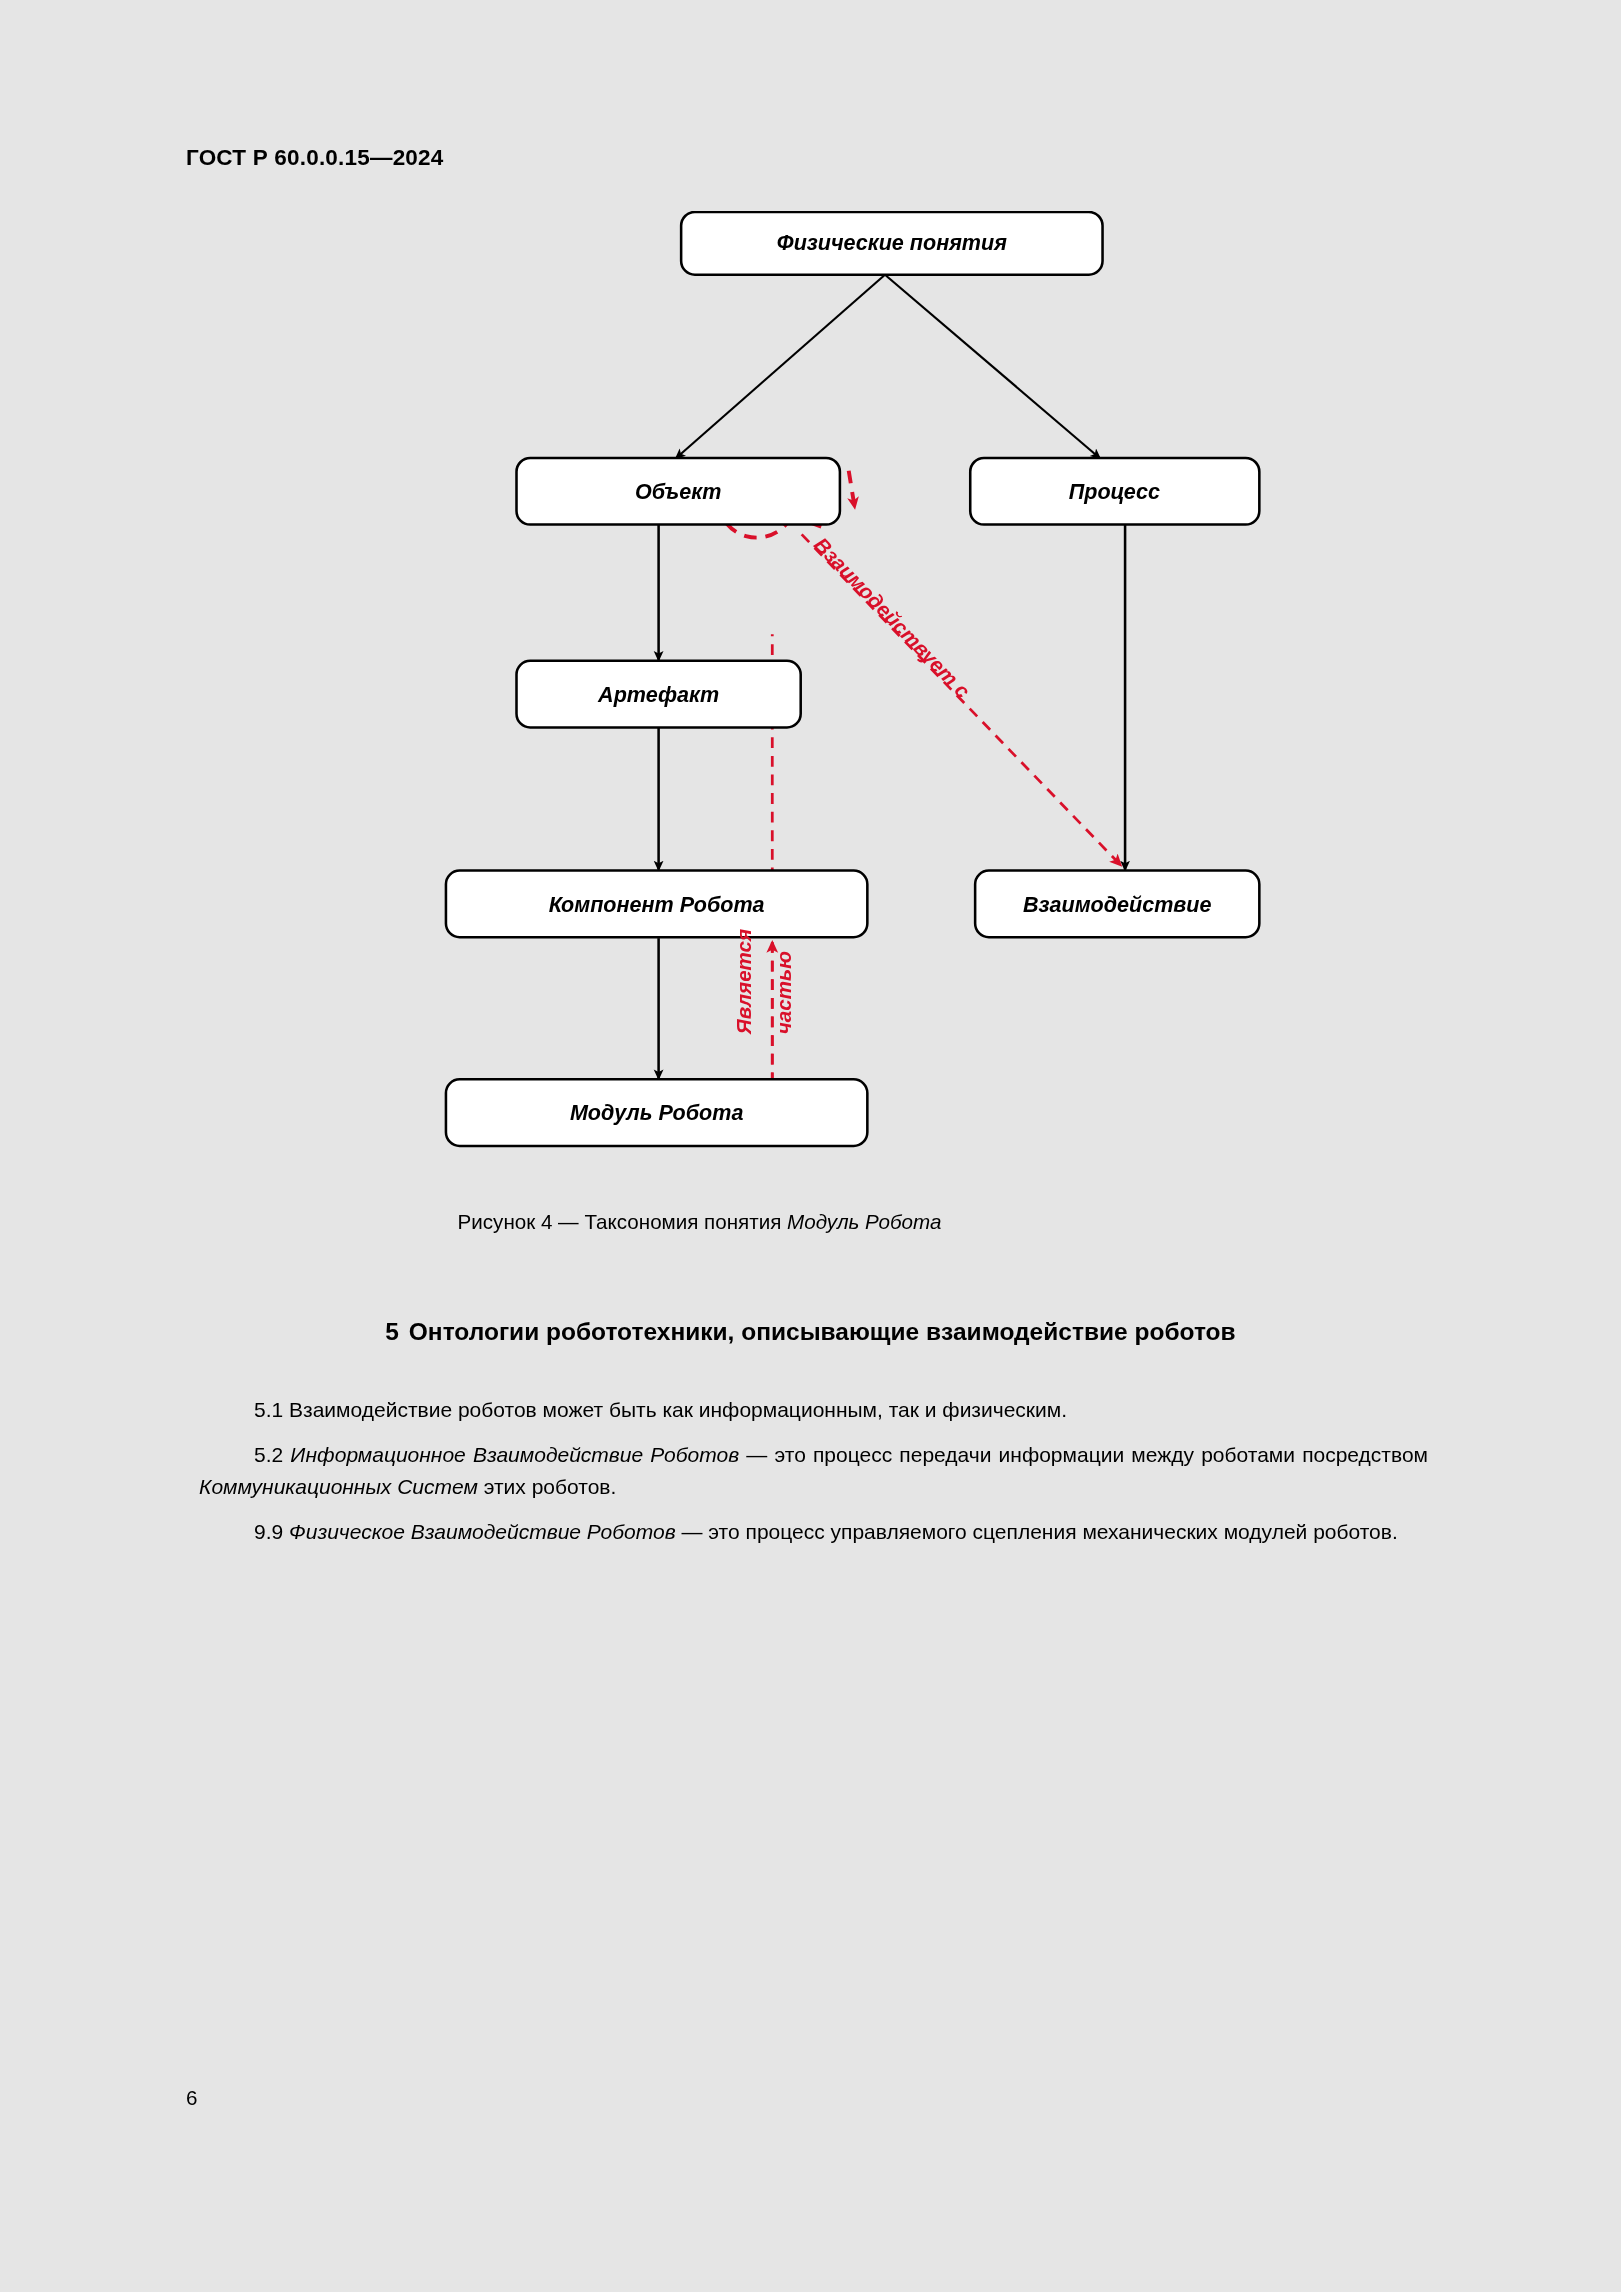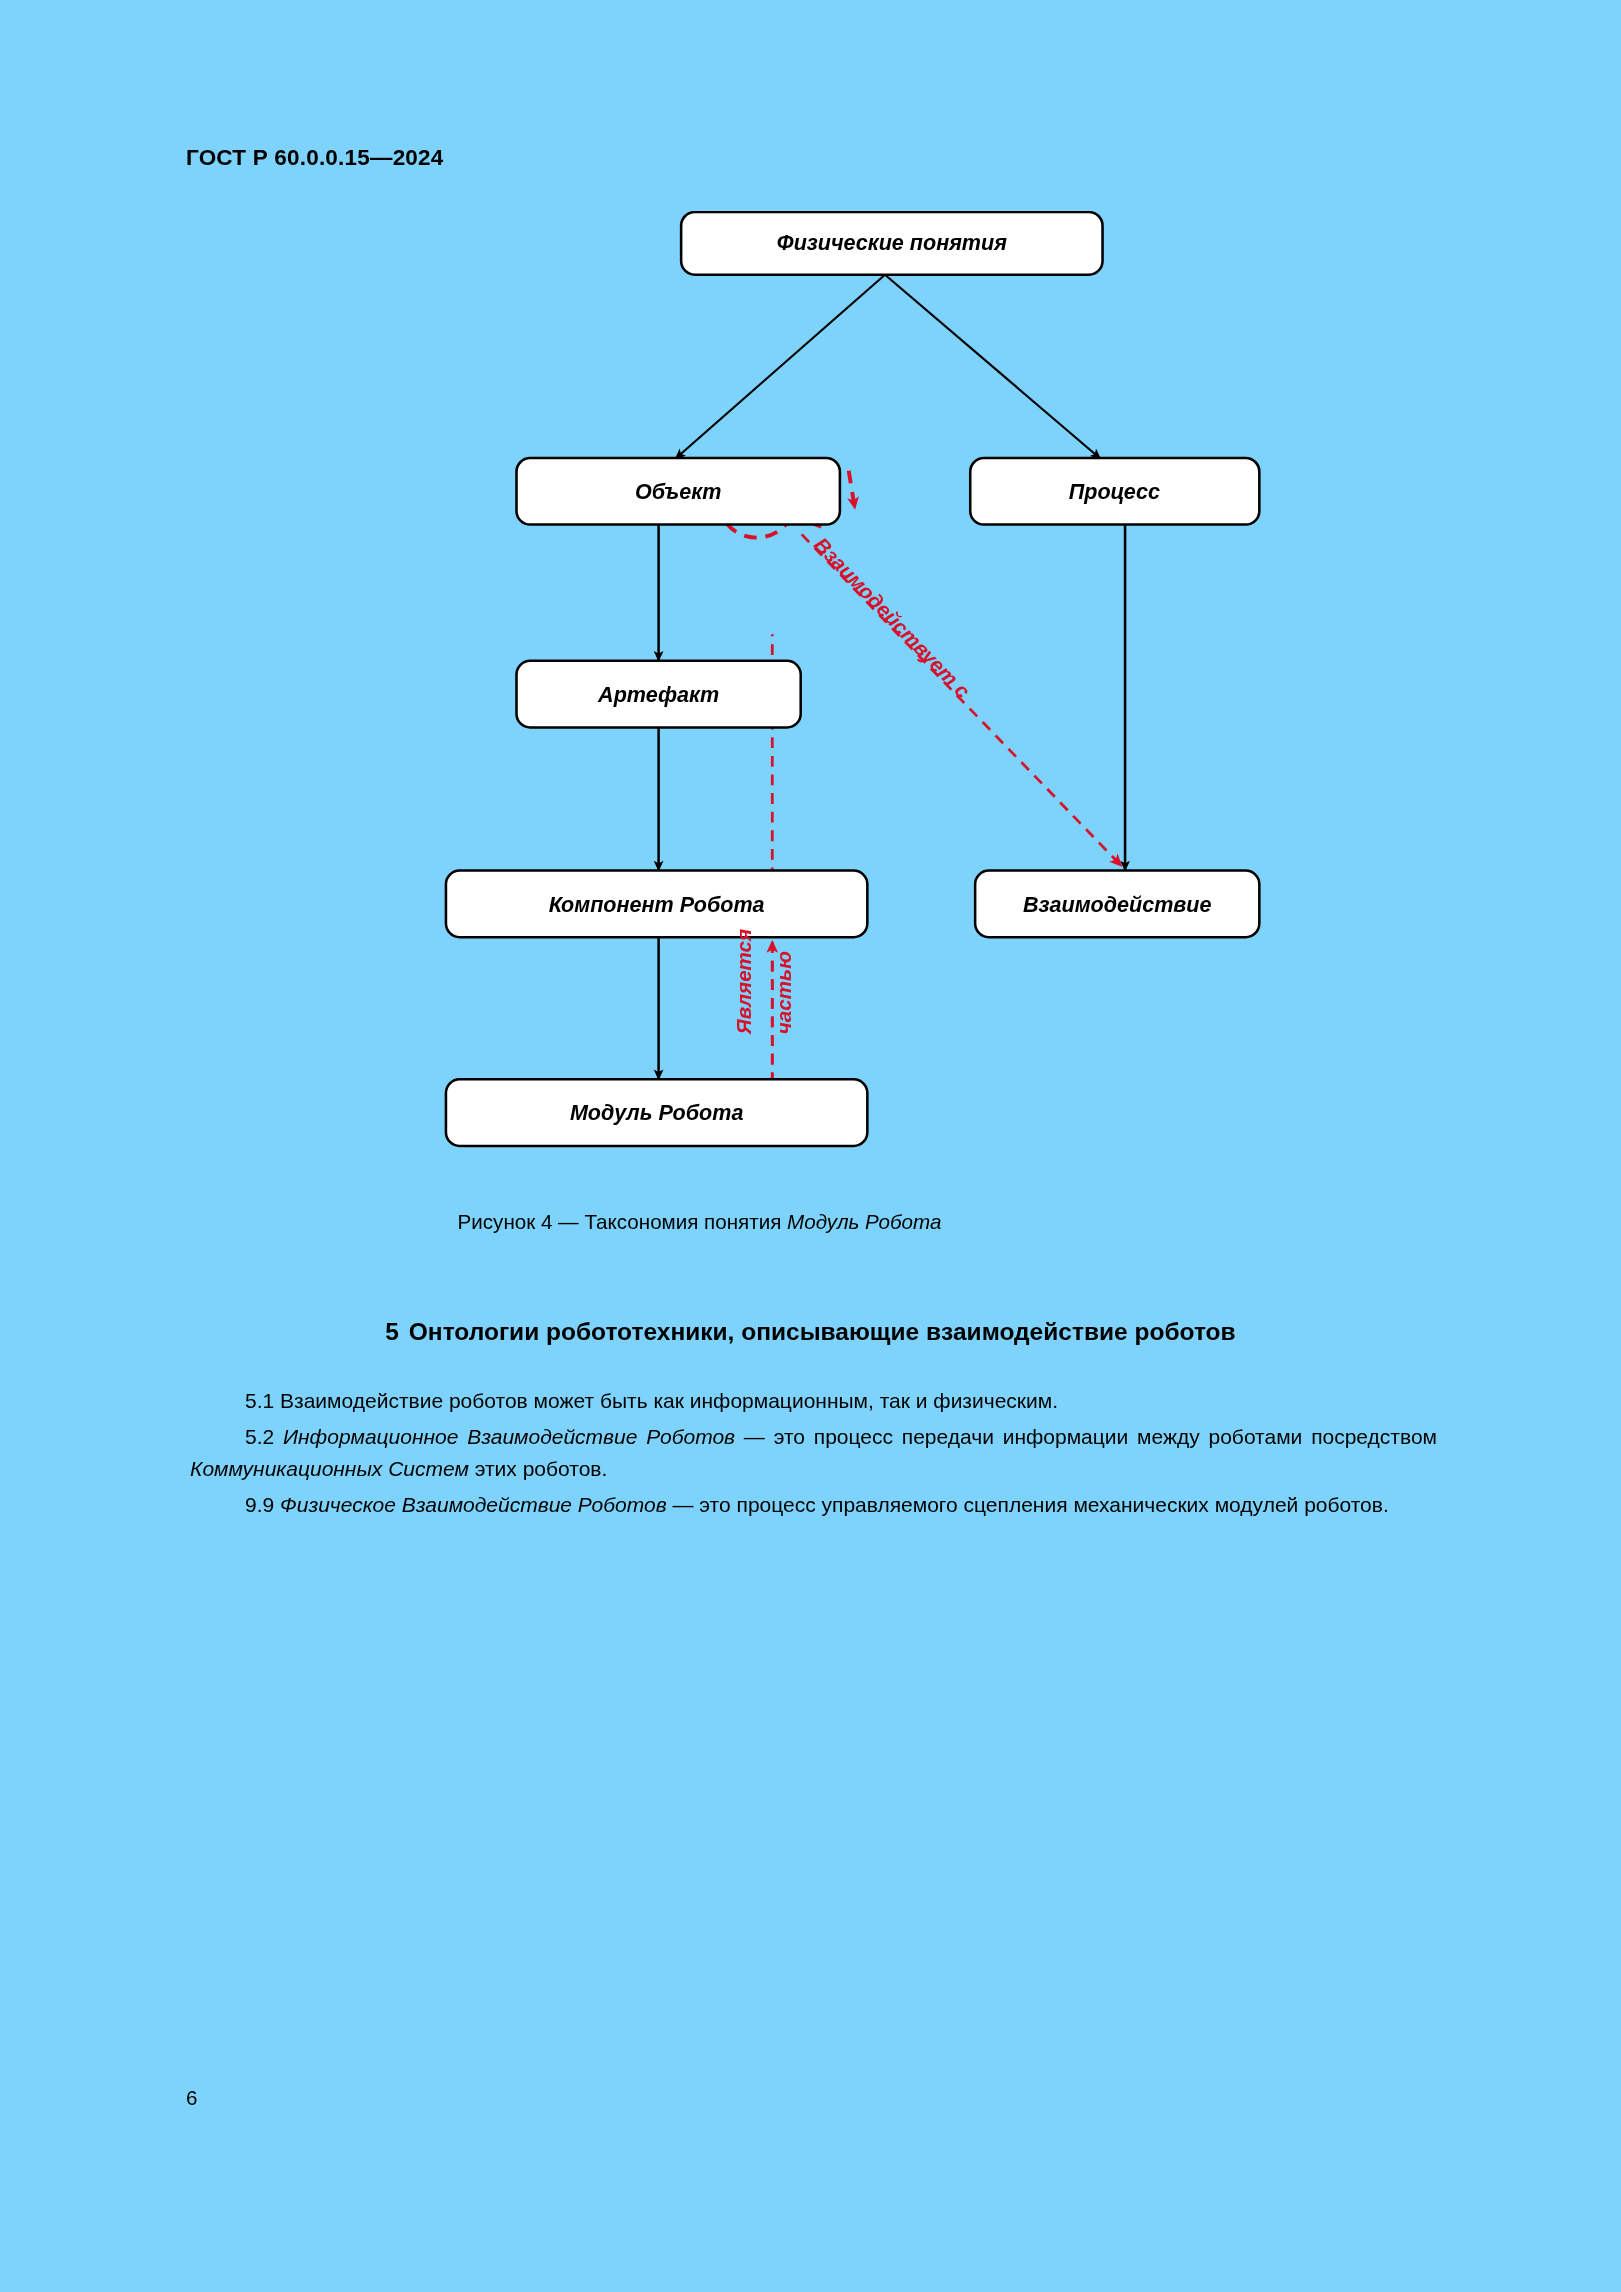--- a/index.html
+++ b/index.html
@@ -8,21 +8,21 @@
     background: #ffffff;
   }
   body {
     font-family: "Liberation Sans", sans-serif;
     color: #000000;
   }
   .page {
     position: relative;
     width: 1621px;
     height: 2293px;
-    background: #7dd3fc;
+    background: #e5e5e5;
     overflow: hidden;
     text-decoration: underline;
   }
 
   
   .doc-header {
     position: absolute;
     left: 186px;
     top: 145px;
     font-size: 22.5px;
@@ -83,21 +83,21 @@
     position: absolute;
     left: 186px;
     top: 1381px;
     width: 1255px;
     font-size: 21px;
     line-height: 32px;
   }
   .para {
     text-align: justify;
     text-justify: inter-word;
-    margin: 4px;
+    margin: 13px;
     text-indent: 55px;
   }
   .para .it { font-style: italic; }
 
   .page-number {
     position: absolute;
     left: 186px;
     top: 2086px;
     font-size: 20.6px;
   }

